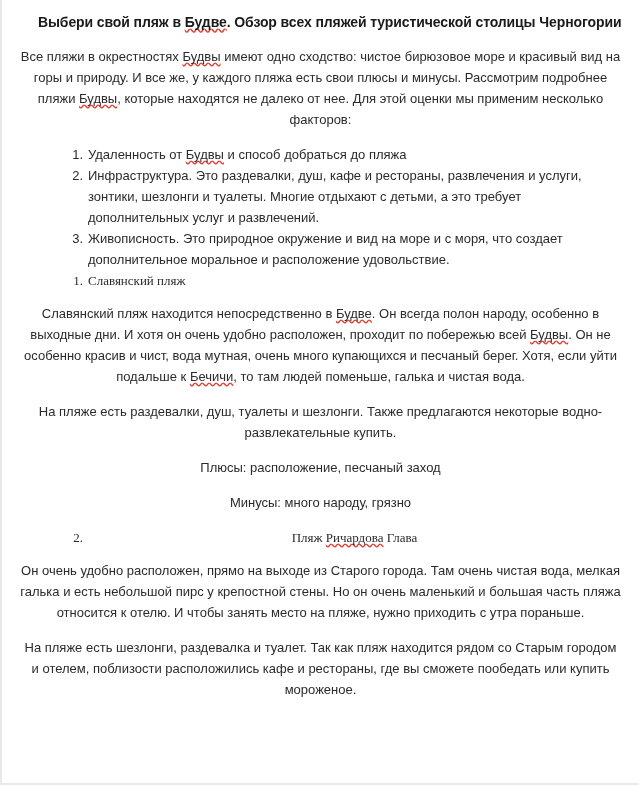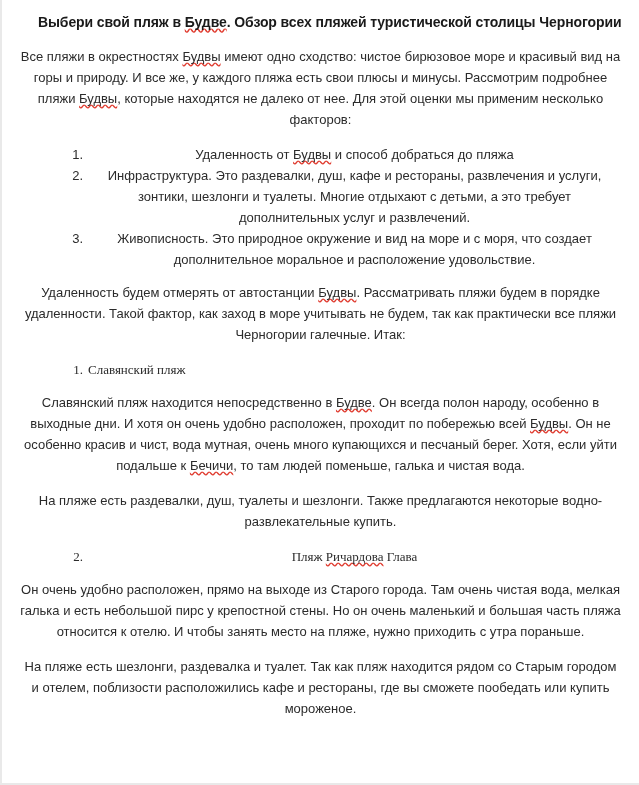--- a/index.html
+++ b/index.html
@@ -63,21 +63,21 @@
   ol.numlist > li::before {
     content: counter(li) ".";
     position: absolute;
     left: 0;
     top: 0;
     width: 18px;
     text-align: right;
     color: #2b2b2b;
   }
 
-  ol.numlist.tight { margin-bottom: 12px; text-align: center; }
+  ol.numlist.tight { margin-bottom: 0; }
   ol.numlist.spaced { margin-top: 0; margin-bottom: 12px; font-family: Liberation Serif, serif; }
 
   
   .sp {
     text-decoration: underline wavy #e03b2f;
     text-decoration-skip-ink: none;
     -webkit-text-decoration: underline wavy #e03b2f;
   }
 </style>
 </head>
@@ -88,31 +88,32 @@
   <h1 class="title">Выбери свой пляж в <span class="sp">Будве</span>. Обзор всех пляжей туристической столицы Черногории</h1>
 
   <p class="para">Все пляжи в окрестностях <span class="sp">Будвы</span> имеют одно сходство: чистое бирюзовое море и красивый вид на горы и природу. И все же, у каждого пляжа есть свои плюсы и минусы. Рассмотрим подробнее пляжи <span class="sp">Будвы</span>, которые находятся не далеко от нее. Для этой оценки мы применим несколько факторов:</p>
 
   <ol class="numlist tight">
     <li>Удаленность от <span class="sp">Будвы</span> и способ добраться до пляжа</li>
     <li>Инфраструктура. Это раздевалки, душ, кафе и рестораны, развлечения и услуги, зонтики, шезлонги и туалеты. Многие отдыхают с детьми, а это требует дополнительных услуг и развлечений.</li>
     <li>Живописность. Это природное окружение и вид на море и с моря, что создает дополнительное моральное и расположение удовольствие.</li>
   </ol>
 
-  <p class="para">Удаленность будем отмерять от автостанции <span class="sp">Будвы</span>. Рассматривать пляжи будем в порядке удаленности. Такой фактор, как заход в море учитывать не будем, так как практически все пляжи Черногории галечные. Итак:</p>
 
   <ol class="numlist spaced">
     <li>Славянский пляж</li>
   </ol>
 
   <p class="para"> Славянский пляж находится непосредственно в <span class="sp">Будве</span>. Он всегда полон народу, особенно в выходные дни. И хотя он очень удобно расположен, проходит по побережью всей <span class="sp">Будвы</span>. Он не особенно красив и чист, вода мутная, очень много купающихся и песчаный берег. Хотя, если уйти подальше к <span class="sp">Бечичи</span>, то там людей поменьше, галька и чистая вода.</p>
 
   <p class="para">На пляже есть раздевалки, душ, туалеты и шезлонги. Также предлагаются некоторые водно-развлекательные купить.</p>
 
+  <p class="para">Плюсы: расположение, песчаный заход</p>
 
+  <p class="para">Минусы: много народу, грязно</p>
 
   <ol class="numlist spaced" start="2" style="counter-reset: li 1; text-align: center;">
     <li>Пляж <span class="sp">Ричардова</span> Глава</li>
   </ol>
 
   <p class="para">Он очень удобно расположен, прямо на выходе из Старого города. Там очень чистая вода, мелкая галька и есть небольшой пирс у крепостной стены. Но он очень маленький и большая часть пляжа относится к отелю. И чтобы занять место на пляже, нужно приходить с утра пораньше.</p>
 
   <p class="para">На пляже есть шезлонги, раздевалка и туалет. Так как пляж находится рядом со Старым городом и отелем, поблизости расположились кафе и рестораны, где вы сможете пообедать или купить мороженое.</p>
 
 </div>

